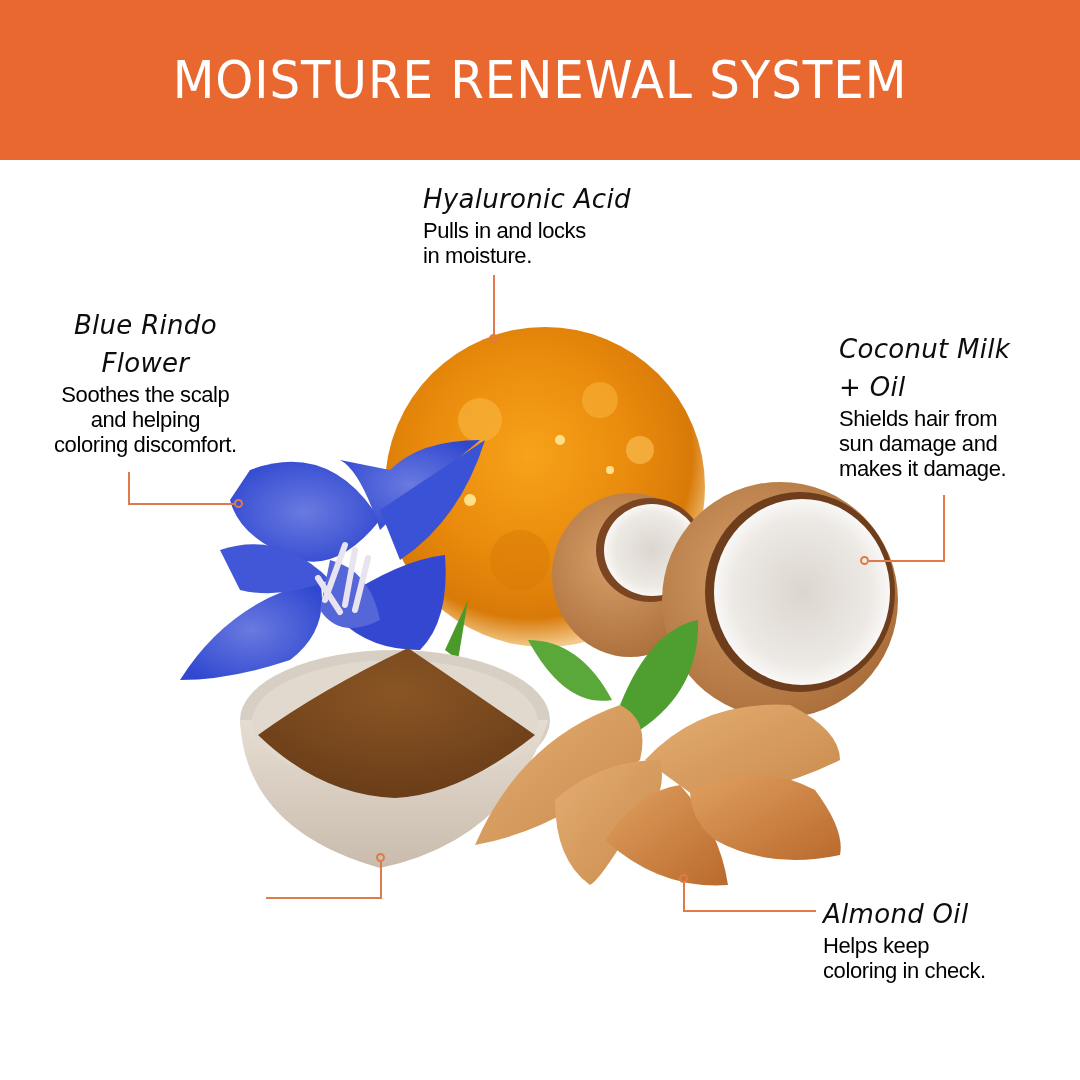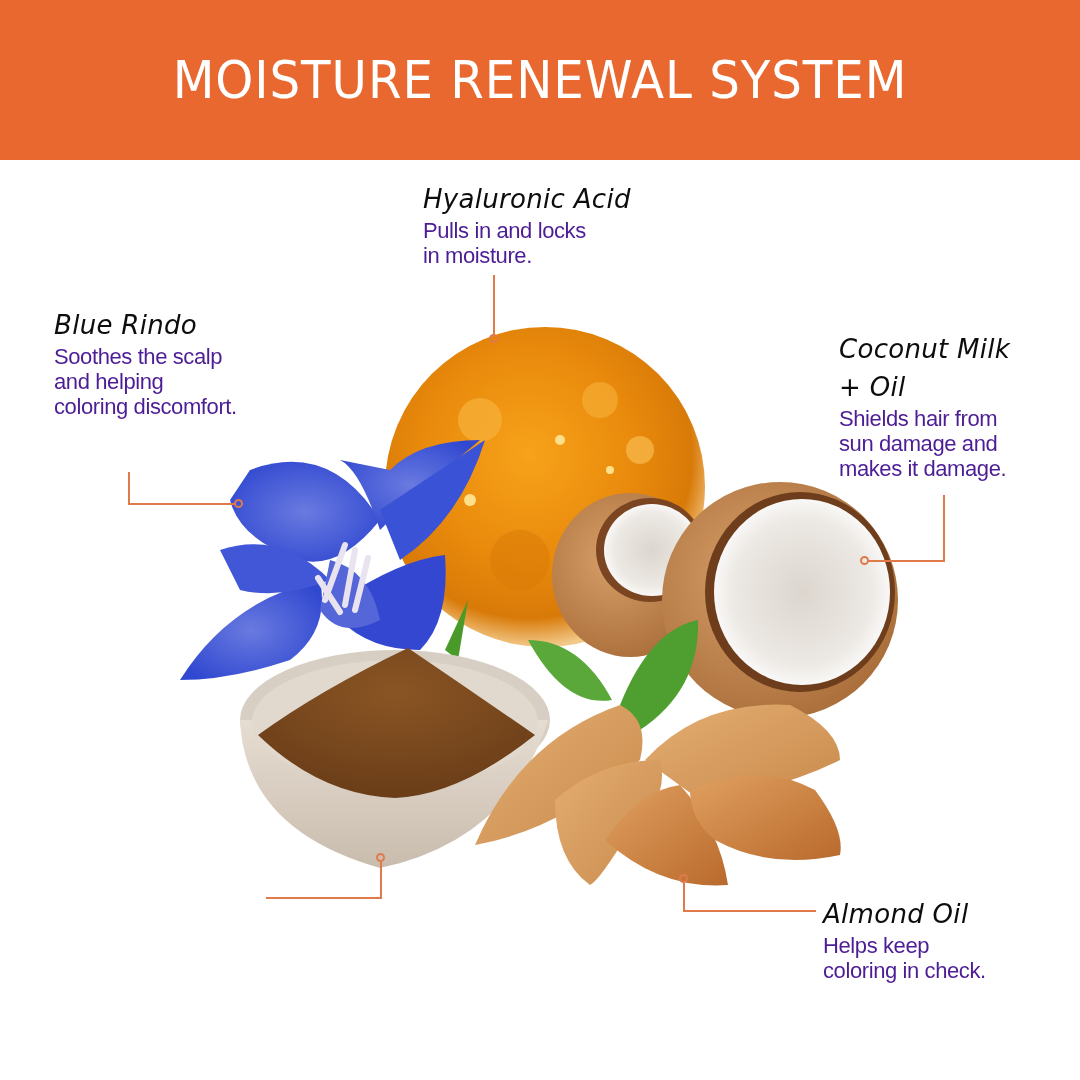--- a/index.html
+++ b/index.html
@@ -16,21 +16,21 @@
       font-size: 52px; letter-spacing: 1px; transform: scaleX(0.93);
     }
 
     .callout { position: absolute; }
     .callout .name {
       font-family: "DejaVu Sans", sans-serif; font-weight: 400; font-style: italic;
       font-size: 26px; line-height: 38px; color: #0d0d0d; letter-spacing: 0.3px;
     }
     .callout .desc {
       font-family: "Liberation Sans", sans-serif; font-size: 22px; line-height: 25px;
-      color: #4c1d95; letter-spacing: -0.4px;
+      color: #000000; letter-spacing: -0.4px;
     }
 
     .leader { position: absolute; background: #e07a4a; }
     .dot {
       position: absolute; width: 9px; height: 9px; border-radius: 50%;
       border: 2px solid #e07a4a; background: transparent;
     }
 
     .art { position: absolute; left: 0; top: 0; width: 1080px; height: 1080px; pointer-events: none; }
   </style>
@@ -141,23 +141,24 @@
 <div class="callout" style="left:423px; top:180px;">
   <div class="name">Hyaluronic Acid</div>
   <div class="desc">
     <div>Pulls in and locks</div>
     <div>in moisture.</div>
   </div>
 </div>
 <div class="leader" style="left:493px; top:275px; width:2px; height:60px;"></div>
 <div class="dot" style="left:489px; top:334px;"></div>
 
-<div class="callout" style="left:54px; top:306px;">
+<div class="callout" style="left:54px; top:306px;text-align:center;">
   <div class="name">
     <div>Blue Rindo</div>
+    <div>Flower</div>
   </div>
   <div class="desc">
     <div>Soothes the scalp</div>
     <div>and helping</div>
     <div>coloring discomfort.</div>
   </div>
 </div>
 <div class="leader" style="left:128px; top:472px; width:2px; height:32px;"></div>
 <div class="leader" style="left:128px; top:503px; width:107px; height:2px;"></div>
 <div class="dot" style="left:234px; top:499px;"></div>

